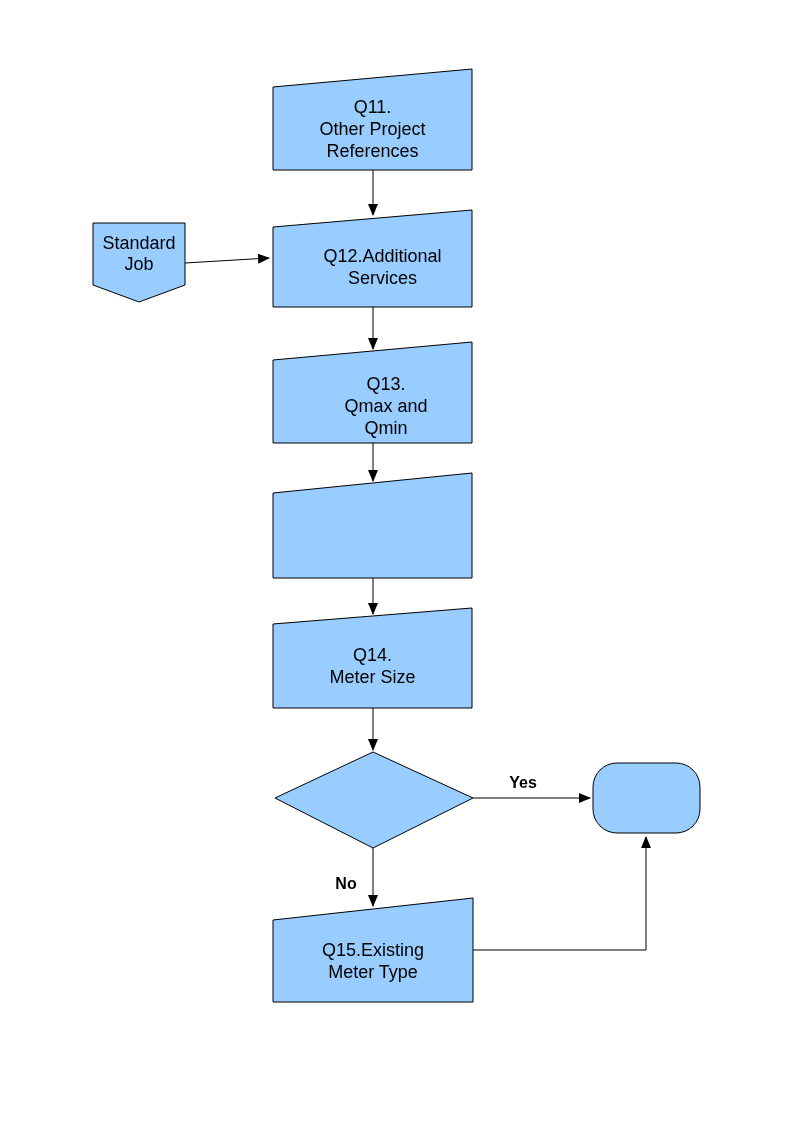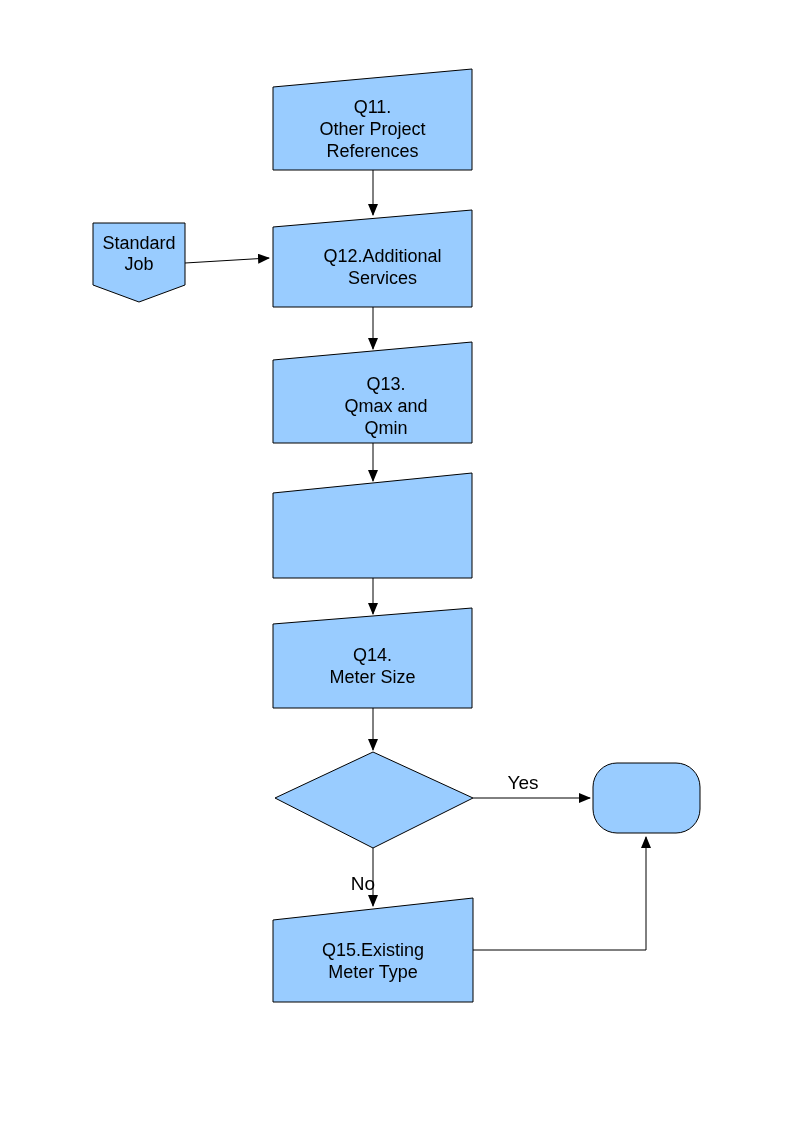--- a/index.html
+++ b/index.html
@@ -22,21 +22,21 @@
     align-items: center;
     justify-content: center;
     text-align: center;
     white-space: pre-line;
     font-size: 18px;
     line-height: 22px;
     color: #000000;
   }
   .label.small { font-size: 13px; line-height: 15px; }
   .label.end-lbl { font-size: 20px; }
-  .label.edge-lbl { font-size: 19px; line-height: 20px; }
+  .label.edge-lbl { font-size: 16px; line-height: 20px; font-weight: bold; }
 </style>
 </head>
 <body>
 
 <div class="canvas">
 
   <svg width="794" height="1123" viewBox="0 0 794 1123">
     <defs>
       <marker id="arrow" viewBox="0 0 12 10" refX="11" refY="5" markerWidth="12" markerHeight="10" orient="auto">
         <path d="M0,0 L12,5 L0,10 Z" fill="#000000"></path>
@@ -73,15 +73,15 @@
 Services</div>
   <div class="label" style="left:273px; top:364px; width:162px; height:83px;margin-left:32px;">Q13.
 Qmax and
 Qmin</div>
   <div class="label" style="left:273px; top:624px; width:199px; height:84px;">Q14.
 Meter Size</div>
   <div class="label" style="left:273px; top:920px; width:200px; height:82px;">Q15.Existing
 Meter Type</div>
 
   <div class="label edge-lbl" style="left:493px; top:771px; width:60px; height:24px;">Yes</div>
-  <div class="label edge-lbl" style="left:342px; top:872px; width:42px; height:24px;">No</div>
+  <div class="label edge-lbl" style="left:325px; top:872px; width:42px; height:24px;">No</div>
 
 </div>
 
 </body></html>

